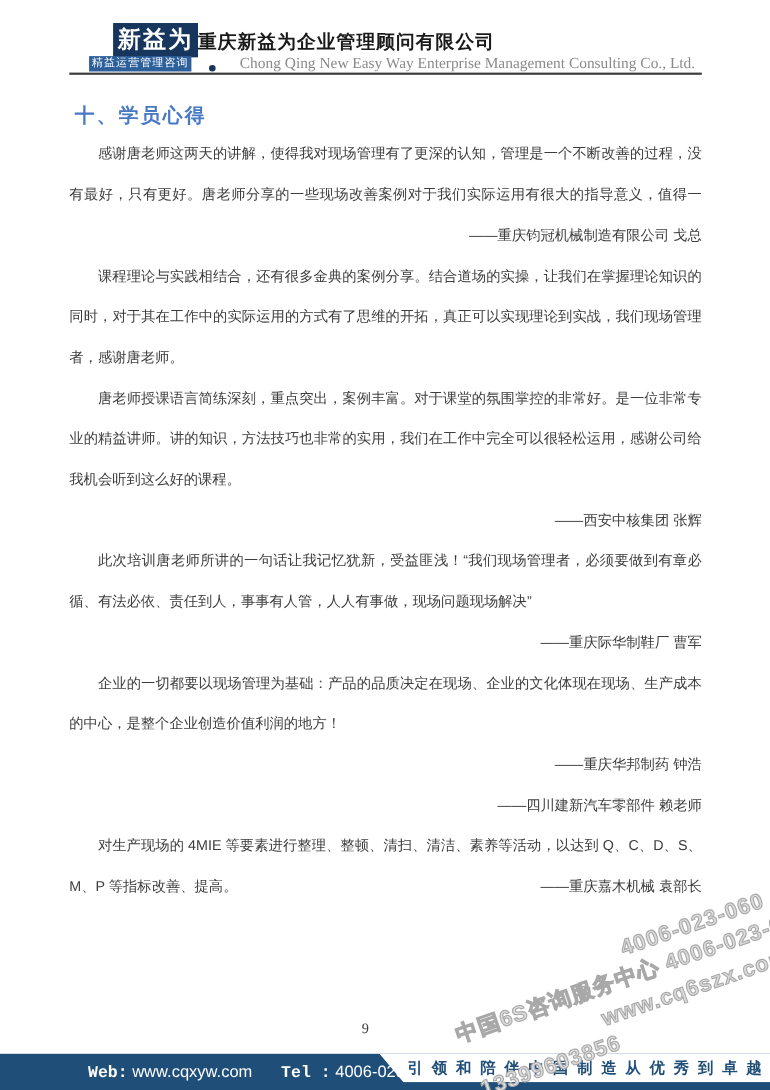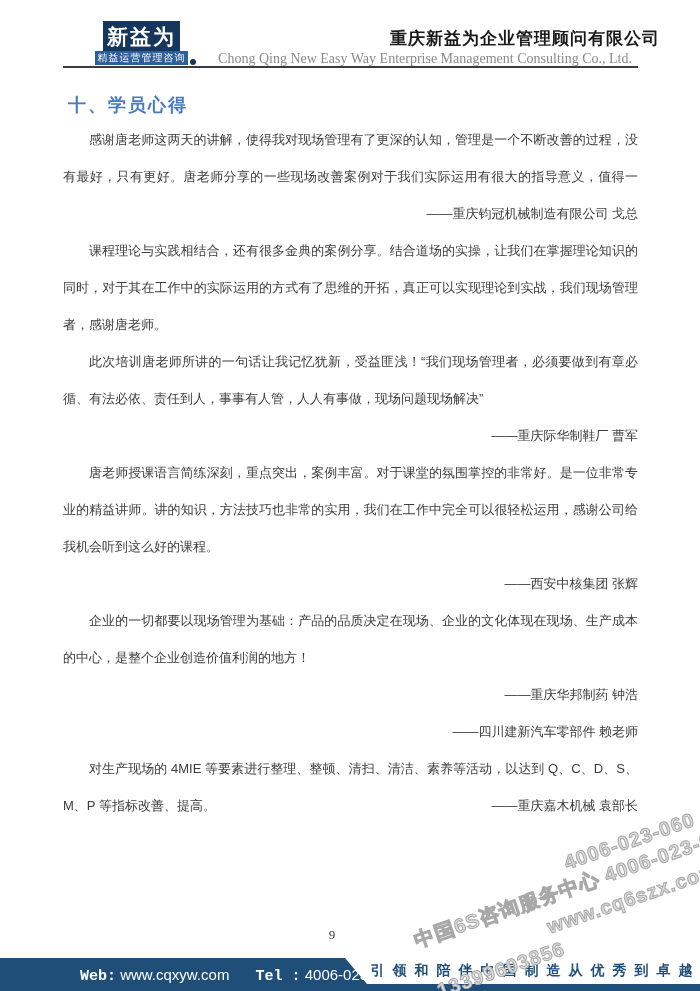--- a/index.html
+++ b/index.html
@@ -10,30 +10,30 @@
   }
 
   
   .logo-box {
     position:absolute; left:103px; top:21px; width:75px; height:29px;
     background:#17365d; color:#ffffff; font-weight:bold; font-size:21px;
     line-height:29px; text-align:center; letter-spacing:2px; overflow:hidden;
     border:1px solid #17365d;
   }
   .logo-strip {
-    position:absolute; left:95px; top:51px; width:93px; height:14px;
+    position:absolute; left:81px; top:51px; width:93px; height:14px;
     background:#2d5f9b; color:#ffffff; font-size:10px; line-height:14px;
     text-align:center; letter-spacing:1px; overflow:hidden;
   }
   .logo-dot {
     position:absolute; left:190px; top:59px; width:6px; height:6px;
     border-radius:50%; background:#17365d;
   }
   .company-cn {
-    position:absolute; left:180px; right:40px; top:27px; text-align:right;
+    position:absolute; left:180px; right:40px; top:27px; text-align:left;
     font-size:17px; font-weight:bold; color:#1a1a1a; letter-spacing:1px;
     white-space:nowrap;
   }
   .company-en {
     position:absolute; left:180px; right:30px; top:51px; text-align:center;
     font-size:14px; color:#8a8a8a; font-family:"Liberation Serif","DejaVu Serif",serif;
     white-space:nowrap;
   }
   .header-rule {
     position:absolute; left:63px; top:66px; width:575px; height:2px;
@@ -119,27 +119,27 @@
     <div>
       <p class="para-text h2">感谢唐老师这两天的讲解，使得我对现场管理有了更深的认知，管理是一个不断改善的过程，没有最好，只有更好。唐老师分享的一些现场改善案例对于我们实际运用有很大的指导意义，值得一试。</p>
       <p class="para-attr">——重庆钧冠机械制造有限公司 戈总</p>
     </div>
 
     <div>
       <p class="para-text h3">课程理论与实践相结合，还有很多金典的案例分享。结合道场的实操，让我们在掌握理论知识的同时，对于其在工作中的实际运用的方式有了思维的开拓，真正可以实现理论到实战，我们现场管理者，感谢唐老师。</p>
     </div>
 
     <div>
-      <p class="para-text h2">此次培训唐老师所讲的一句话让我记忆犹新，受益匪浅！“我们现场管理者，必须要做到有章必循、有法必依、责任到人，事事有人管，人人有事做，现场问题现场解决”</p>
-      <p class="para-attr">——重庆际华制鞋厂 曹军</p>
+      <p class="para-text h3">唐老师授课语言简练深刻，重点突出，案例丰富。对于课堂的氛围掌控的非常好。是一位非常专业的精益讲师。讲的知识，方法技巧也非常的实用，我们在工作中完全可以很轻松运用，感谢公司给我机会听到这么好的课程。</p>
+      <p class="para-attr">——西安中核集团 张辉</p>
     </div>
 
     <div>
-      <p class="para-text h3">唐老师授课语言简练深刻，重点突出，案例丰富。对于课堂的氛围掌控的非常好。是一位非常专业的精益讲师。讲的知识，方法技巧也非常的实用，我们在工作中完全可以很轻松运用，感谢公司给我机会听到这么好的课程。</p>
-      <p class="para-attr">——西安中核集团 张辉</p>
+      <p class="para-text h2">此次培训唐老师所讲的一句话让我记忆犹新，受益匪浅！“我们现场管理者，必须要做到有章必循、有法必依、责任到人，事事有人管，人人有事做，现场问题现场解决”</p>
+      <p class="para-attr">——重庆际华制鞋厂 曹军</p>
     </div>
 
     <div>
       <p class="para-text h2">企业的一切都要以现场管理为基础：产品的品质决定在现场、企业的文化体现在现场、生产成本的中心，是整个企业创造价值利润的地方！</p>
       <p class="para-attr">——重庆华邦制药 钟浩</p>
     </div>
 
     <div>
       <p class="para-attr">——四川建新汽车零部件 赖老师</p>
     </div>

